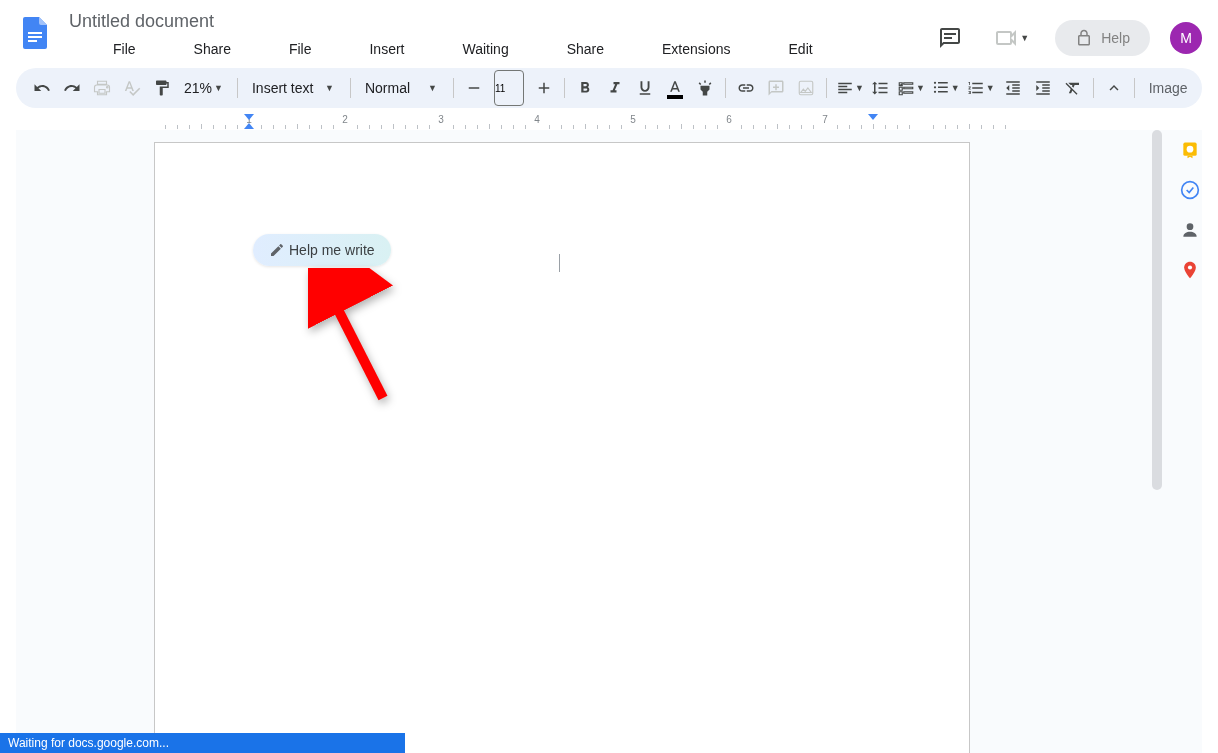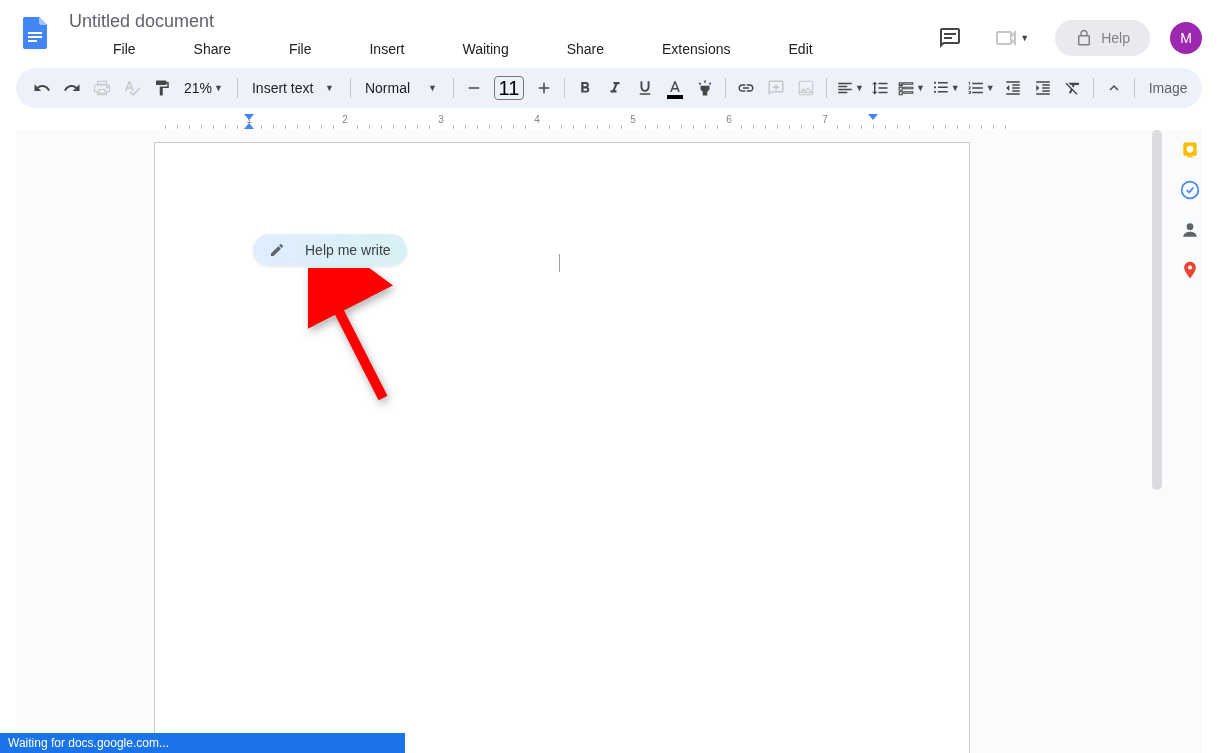--- a/index.html
+++ b/index.html
@@ -179,25 +179,25 @@
       cursor: pointer;
       min-width: 100px;
     }
     
     .tb-font {
       min-width: 90px;
     }
     
     .font-size-input {
       width: 30px;
-      height: 24px;
+      height: 36px;
       border: 1px solid #747775;
       border-radius: 4px;
-      text-align: center;
-      font-size: 20px;
+      text-align: left;
+      font-size: 10px;
       background: transparent;
       margin: 0 4px;
     }
     
     .tb-dropdown {
       display: flex;
       align-items: center;
       cursor: pointer;
     }
     
@@ -297,21 +297,21 @@
       background: #fff;
       border: 1px solid #c7c7c7;
     }
     
     .help-me-write {
       position: absolute;
       left: 253px;
       top: 234px;
       display: flex;
       align-items: flex-start;
-      gap: 20px;
+      gap: 4px;
       padding: 8px 16px;
       background: linear-gradient(90deg, #e0edff 0%, #d9f1f3 100%);
       border-radius: 20px;
       cursor: pointer;
       font-size: 14px;
       color: #3c4043;
       box-shadow: 0 1px 3px rgba(0,0,0,0.1);
       z-index: 5;
     }
     

